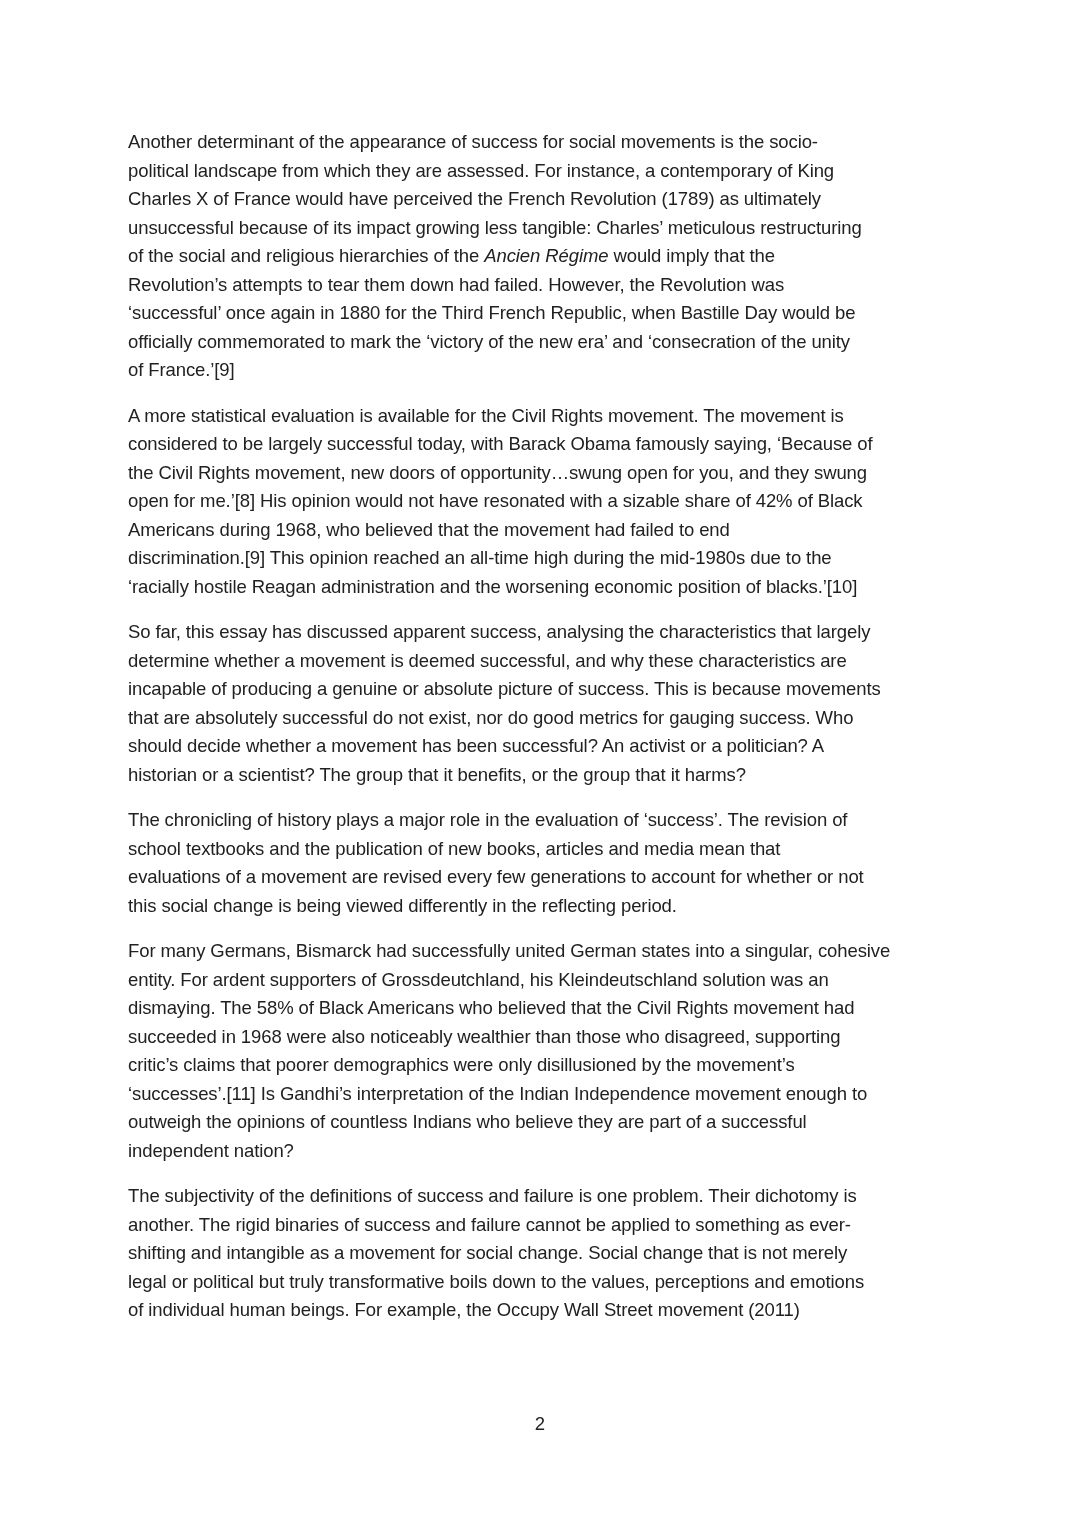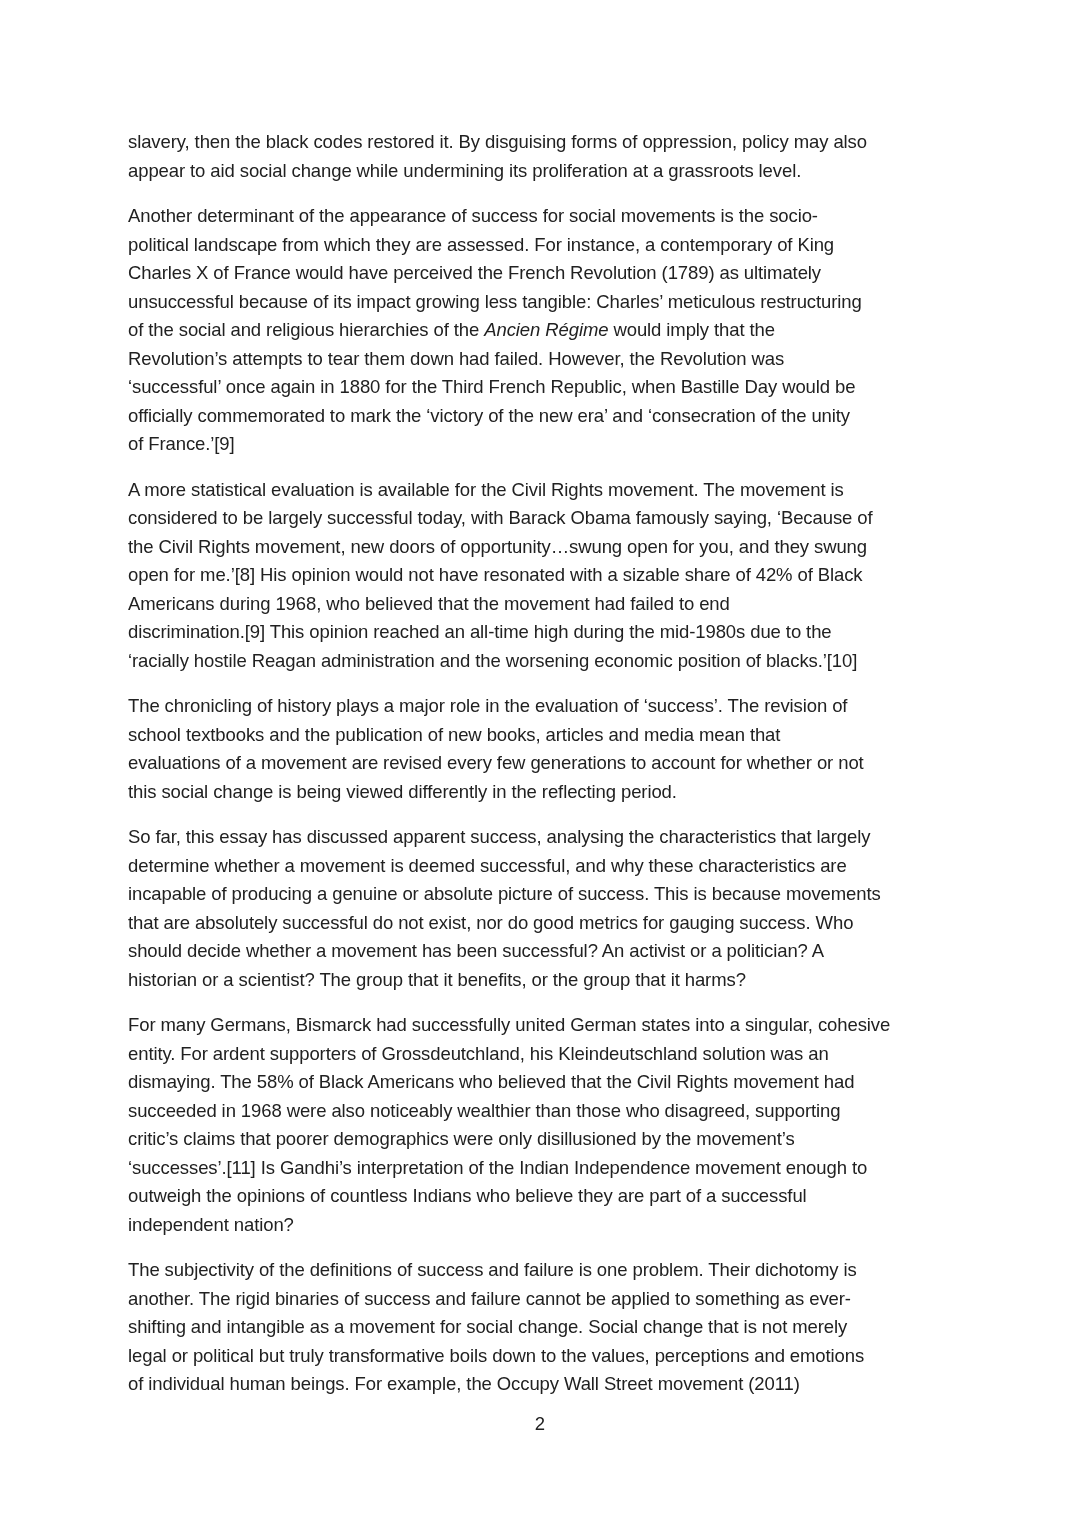--- a/index.html
+++ b/index.html
@@ -42,48 +42,46 @@
     font-size: 18.5px;
     line-height: 28.5px;
     color: #212121;
   }
 </style>
 </head>
 <body>
 
 <div class="page">
   <div class="content">
-    <p class="para">slavery, then the black codes restored it. By disguising forms of oppression, policy may also
-appear to aid social change while undermining its proliferation at a grassroots level.</p>
     <p class="para"><span>Another determinant of the appearance of success for social movements is the socio-
 political landscape from which they are assessed. For instance, a contemporary of King
 Charles X of France would have perceived the French Revolution (1789) as ultimately
 unsuccessful because of its impact growing less tangible: Charles’ meticulous restructuring
 of the social and religious hierarchies of the </span><span class="italic">Ancien Régime</span><span> would imply that the
 Revolution’s attempts to tear them down had failed. However, the Revolution was
 ‘successful’ once again in 1880 for the Third French Republic, when Bastille Day would be
 officially commemorated to mark the ‘victory of the new era’ and ‘consecration of the unity
 of France.’[9]</span></p>
     <p class="para">A more statistical evaluation is available for the Civil Rights movement. The movement is
 considered to be largely successful today, with Barack Obama famously saying, ‘Because of
 the Civil Rights movement, new doors of opportunity…swung open for you, and they swung
 open for me.’[8] His opinion would not have resonated with a sizable share of 42% of Black
 Americans during 1968, who believed that the movement had failed to end
 discrimination.[9] This opinion reached an all-time high during the mid-1980s due to the
 ‘racially hostile Reagan administration and the worsening economic position of blacks.’[10]</p>
-    <p class="para">The chronicling of history plays a major role in the evaluation of ‘success’. The revision of
-school textbooks and the publication of new books, articles and media mean that
-evaluations of a movement are revised every few generations to account for whether or not
-this social change is being viewed differently in the reflecting period.</p>
     <p class="para">So far, this essay has discussed apparent success, analysing the characteristics that largely
 determine whether a movement is deemed successful, and why these characteristics are
 incapable of producing a genuine or absolute picture of success. This is because movements
 that are absolutely successful do not exist, nor do good metrics for gauging success. Who
 should decide whether a movement has been successful? An activist or a politician? A
 historian or a scientist? The group that it benefits, or the group that it harms?</p>
+    <p class="para">The chronicling of history plays a major role in the evaluation of ‘success’. The revision of
+school textbooks and the publication of new books, articles and media mean that
+evaluations of a movement are revised every few generations to account for whether or not
+this social change is being viewed differently in the reflecting period.</p>
     <p class="para">For many Germans, Bismarck had successfully united German states into a singular, cohesive
 entity. For ardent supporters of Grossdeutchland, his Kleindeutschland solution was an
 dismaying. The 58% of Black Americans who believed that the Civil Rights movement had
 succeeded in 1968 were also noticeably wealthier than those who disagreed, supporting
 critic’s claims that poorer demographics were only disillusioned by the movement’s
 ‘successes’.[11] Is Gandhi’s interpretation of the Indian Independence movement enough to
 outweigh the opinions of countless Indians who believe they are part of a successful
 independent nation?</p>
     <p class="para">The subjectivity of the definitions of success and failure is one problem. Their dichotomy is
 another. The rigid binaries of success and failure cannot be applied to something as ever-

